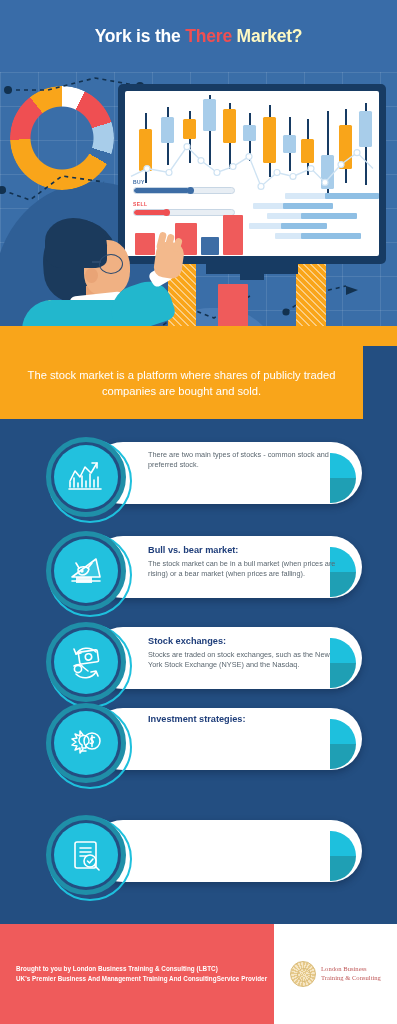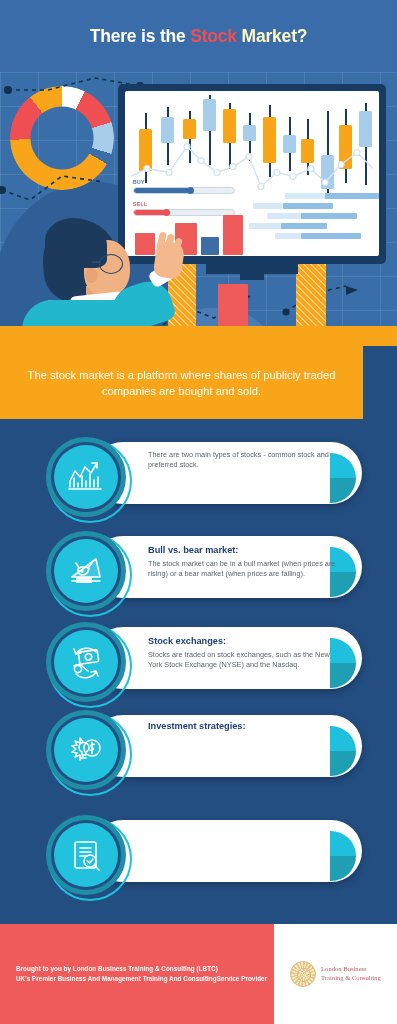--- a/index.html
+++ b/index.html
@@ -280,21 +280,21 @@
     color: #c05b5b; font-size: 6.6px; line-height: 8.6px;
   }
 </style>
 </head>
 <body>
 
 <div id="infographic">
 
   <div class="header">
     <div class="title">
-      <span class="w">There is the </span><span class="r">Stock</span><span class="o"> Market?</span>
+      <span class="w">York is the </span><span class="r">There</span><span class="o"> Market?</span>
     </div>
   </div>
 
   <div class="hero">
     <div class="hero-grid"></div>
     <div class="hero-blob"></div>
     <div class="hero-blob2"></div>
 
     <div class="donut"></div>
 
@@ -520,21 +520,21 @@
             <path d="M12,18 c3,-3 8,-3 11,0 c-1,4 -4,6 -7,6 c-3,0 -4,-3 -4,-6 z"></path>
             <path d="M13,17 l-3,-5 M22,17 l4,-5"></path>
             <circle cx="16" cy="20" r="0.9" fill="#ffffff"></circle>
             <rect x="10" y="26" width="16" height="6" fill="#ffffff" fill-opacity="0.9" stroke="none"></rect>
             <polyline points="6,30 34,30"></polyline>
           </svg>
         </div>
       </div>
     </div>
 
-    <div class="card" style="top:291px;">
+    <div class="card" style="top:284px;">
       <div class="card-pill">
         <div class="card-endcap">
           <div class="top"></div>
             <div class="bot"></div>
         </div>
       </div>
       <div class="card-text" style="top:10px;">
         <div class="card-title">Investment strategies:</div>
       </div>
       <div class="badge-wrap">

